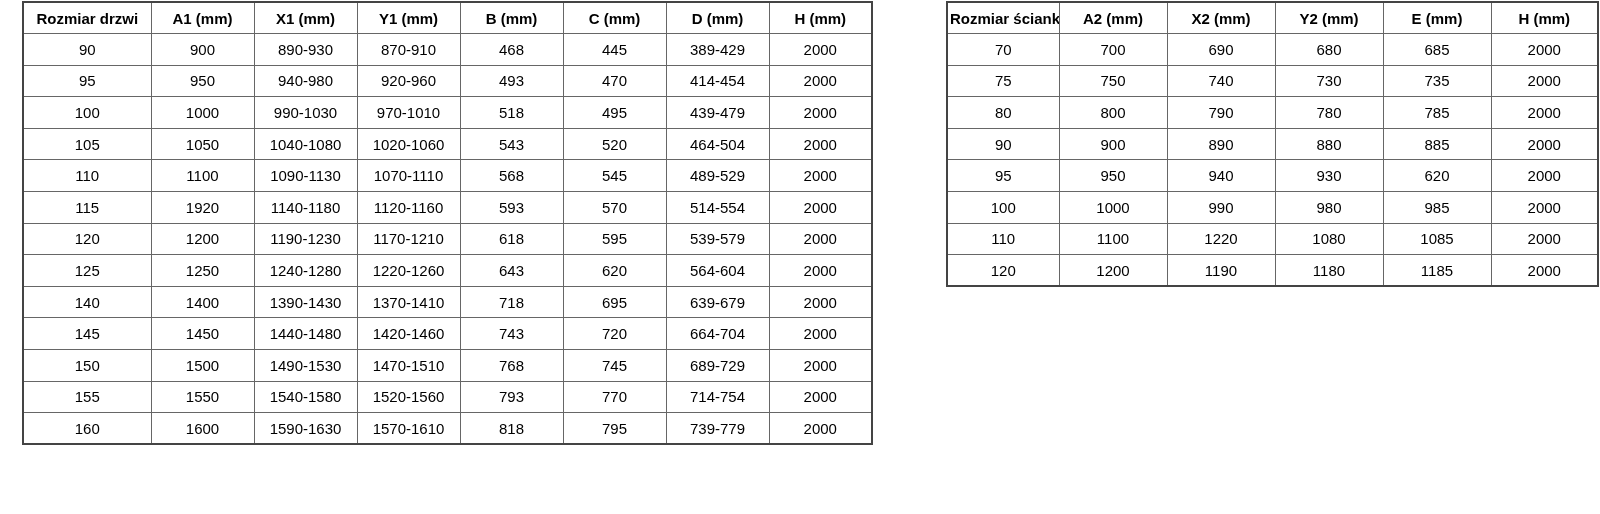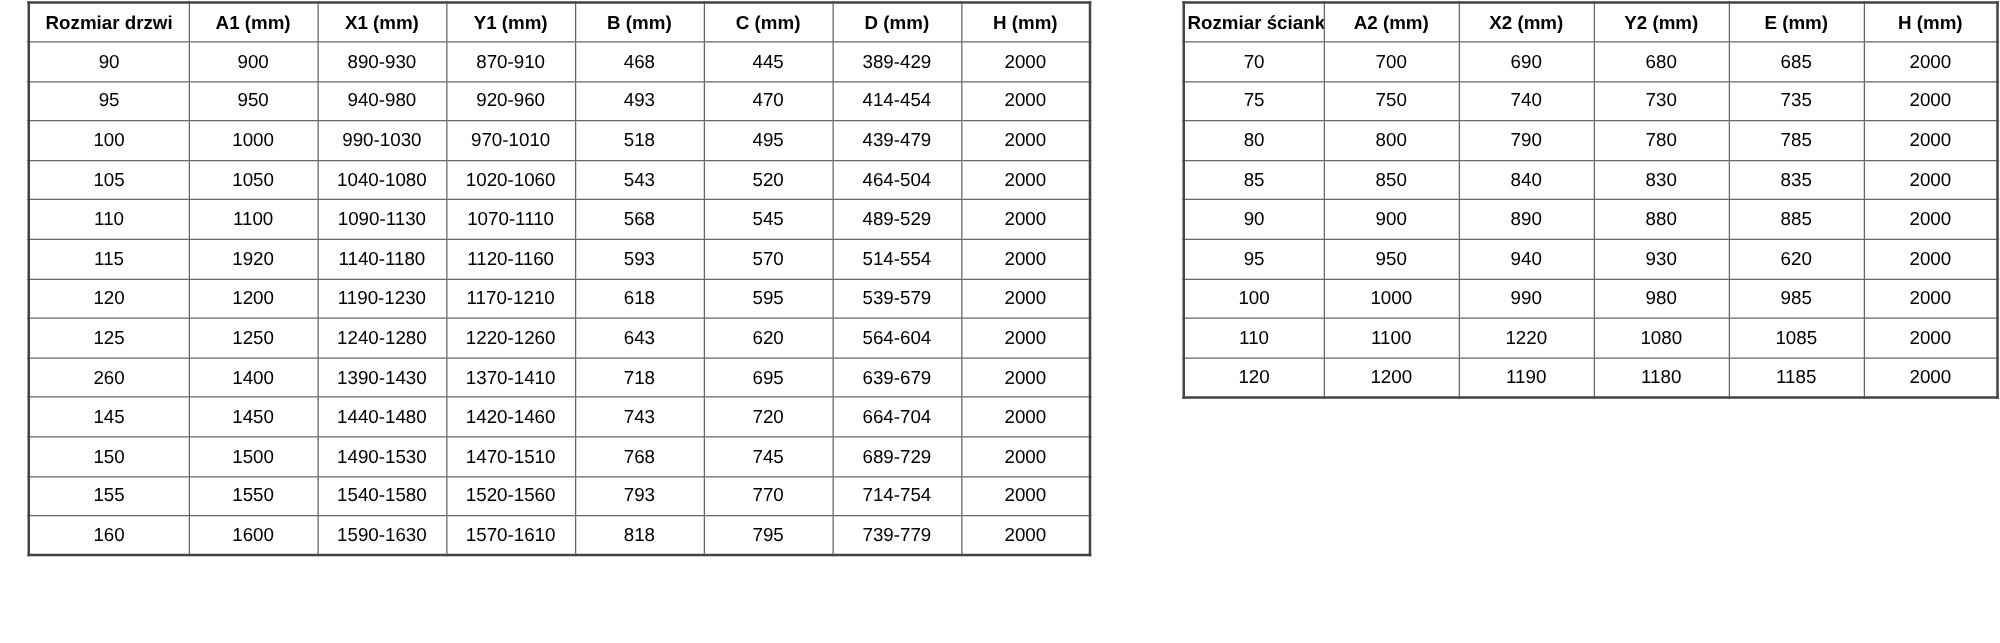--- a/index.html
+++ b/index.html
@@ -149,21 +149,21 @@
           <td>125</td>
           <td>1250</td>
           <td>1240-1280</td>
           <td>1220-1260</td>
           <td>643</td>
           <td>620</td>
           <td>564-604</td>
           <td>2000</td>
         </tr>
         <tr>
-          <td>260</td>
+          <td>140</td>
           <td>1400</td>
           <td>1390-1430</td>
           <td>1370-1410</td>
           <td>718</td>
           <td>695</td>
           <td>639-679</td>
           <td>2000</td>
         </tr>
         <tr>
           <td>145</td>
@@ -246,28 +246,20 @@
         </tr>
         <tr>
           <td>80</td>
           <td>800</td>
           <td>790</td>
           <td>780</td>
           <td>785</td>
           <td>2000</td>
         </tr>
         <tr>
-          <td>85</td>
-          <td>850</td>
-          <td>840</td>
-          <td>830</td>
-          <td>835</td>
-          <td>2000</td>
-        </tr>
-        <tr>
           <td>90</td>
           <td>900</td>
           <td>890</td>
           <td>880</td>
           <td>885</td>
           <td>2000</td>
         </tr>
         <tr>
           <td>95</td>
           <td>950</td>

